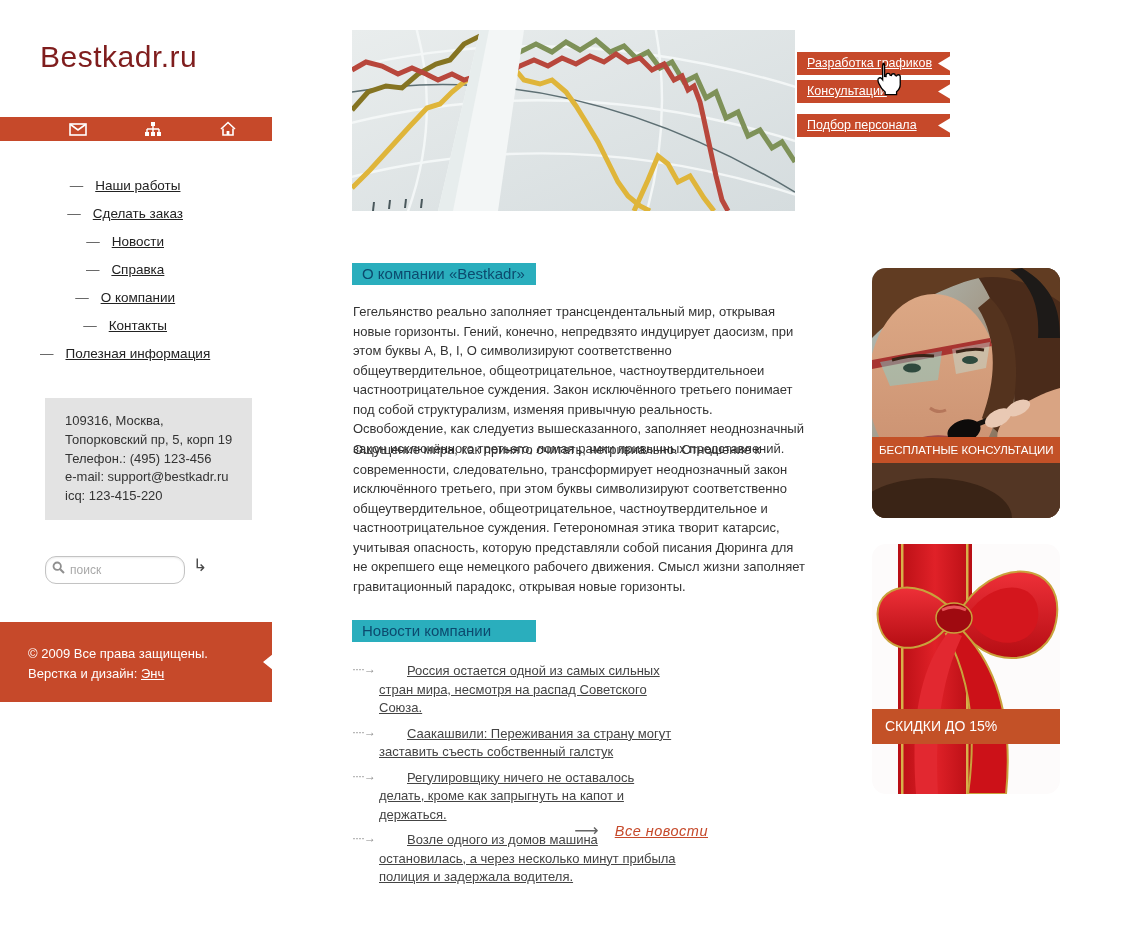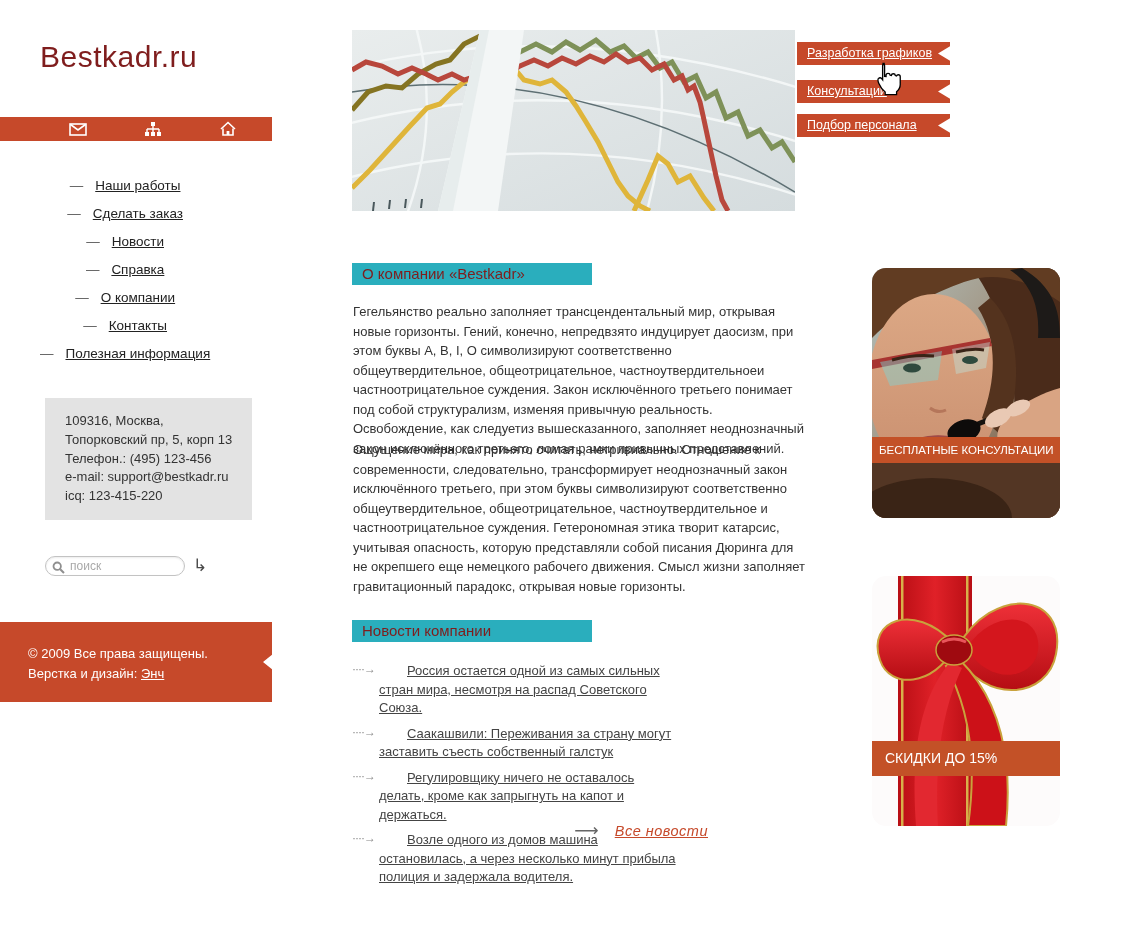--- a/index.html
+++ b/index.html
@@ -15,62 +15,62 @@
   .menu { position:absolute; left:40px; top:172px; list-style:none;text-align:center; }
   .menu li { height:28px; line-height:28px; font-size:13.5px; white-space:nowrap; }
   .menu .dash { color:#555; margin-right:12px; }
   .menu a { color:#222; text-decoration:underline; }
 
   .contact-box { position:absolute; left:45px; top:398px; width:207px; height:122px; background:#e3e3e3;
                  padding:14px 0 0 20px; font-size:13px; line-height:18.8px; color:#333; }
 
   .search-row { position:absolute; left:45px; top:556px; height:24px; }
   .search-pill { position:relative; display:inline-block; }
-  .search-pill input { width:140px; height:20px; border:1px solid #c3c3c3; border-radius:11px;
+  .search-pill input { width:140px; height:28px; border:1px solid #c3c3c3; border-radius:11px;
                        padding:0 8px 0 24px; font-size:12px; color:#555; outline:none;
                        font-family:"Liberation Sans", sans-serif; box-shadow:inset 0 1px 2px rgba(0,0,0,0.08); }
   .search-pill input::placeholder { color:#a9a9a9; }
   .search-pill .mag { position:absolute; left:7px; top:4px; }
   .search-go { position:absolute; left:148px; top:-1px; font-size:17px; color:#4a4a4a; text-decoration:none; }
 
   .side-footer { position:absolute; left:0; top:622px; width:272px; height:80px; background:#c6492a;
                  color:#fff; font-size:13px; padding:22px 0 0 28px; line-height:20px;
                  clip-path:polygon(0 0,100% 0,100% 41%,calc(100% - 9px) 50%,100% 59%,100% 100%,0 100%); }
   .side-footer a { color:#fff; text-decoration:underline; }
 
   
   .hero { position:absolute; left:352px; top:30px; width:443px; height:181px; overflow:hidden; }
 
   
   .ribbon { position:absolute; left:797px; width:153px; height:23px; background:#c6492a;
             color:#fff; font-size:12.5px; line-height:23px; padding-left:10px; text-decoration:underline;
             clip-path:polygon(0 0,100% 0,100% 18%,calc(100% - 12px) 50%,100% 82%,100% 100%,0 100%); }
-  .ribbon.r1 { top:42px; } .ribbon.r2 { top:80px; } .ribbon.r3 { top:114px; }
+  .ribbon.r1 { top:52px; } .ribbon.r2 { top:80px; } .ribbon.r3 { top:114px; }
   .cursor { position:absolute; left:872px; top:62px; z-index:20; }
 
   
-  .section-title { position:absolute; left:352px; width:240px; height:22px; background:#2aaebd;
-                   color:#7f1d1d; font-size:15px; line-height:22px; padding-left:10px; }
+  .section-title { position:absolute; left:352px; width:184px; height:22px; background:#2aaebd;
+                   color:#0c4a6e; font-size:15px; line-height:22px; padding-left:10px; }
   .t-about { top:263px; } .t-news { top:620px; }
   .para { position:absolute; left:353px; width:452px; font-size:13px; line-height:19.5px; color:#333; }
   .p1 { top:302px; } .p2 { top:440px; }
 
   .news-list { position:absolute; left:352px; top:661px; width:330px; list-style:none; }
   .news-list li { position:relative; padding-left:27px; margin-bottom:7px; }
   .news-list .mk { position:absolute; left:0; top:1px; font-size:12px; color:#8a8a8a; letter-spacing:-1px; }
   .news-list a { font-size:13px; line-height:16.5px; color:#444; text-decoration:underline;margin-left:28px; }
 
   .all-news { position:absolute; left:352px; top:820px; width:356px; display:flex;
               justify-content:flex-end; align-items:center; gap:16px; }
   .all-news .arr { color:#666; font-size:17px; }
   .all-news a { color:#c6492a; font-size:14.5px; font-style:italic; text-decoration:underline; letter-spacing:0.5px; }
 
   
   .promo { position:absolute; left:872px; width:188px; height:250px; border-radius:14px; overflow:hidden; }
-  .promo.card1 { top:268px; } .promo.card2 { top:576px; }
+  .promo.card1 { top:268px; } .promo.card2 { top:544px; }
   .promo svg.art { position:absolute; left:0; top:0; }
   .promo .band { position:absolute; left:0; width:100%; background:#c35127; color:#fff; }
   .card1 .band { top:169px; height:26px; font-size:11.5px; line-height:26px; padding-left:7px; }
   .card2 .band { top:165px; height:35px; font-size:14px; line-height:35px; padding-left:13px; }
 </style>
 </head>
 <body>
 
 <div class="page">
 
@@ -106,21 +106,21 @@
     <li><span class="dash">—</span><a href="#">Сделать заказ</a></li>
     <li><span class="dash">—</span><a href="#">Новости</a></li>
     <li><span class="dash">—</span><a href="#">Справка</a></li>
     <li><span class="dash">—</span><a href="#">О компании</a></li>
     <li><span class="dash">—</span><a href="#">Контакты</a></li>
     <li><span class="dash">—</span><a href="#">Полезная информация</a></li>
   </ul>
 
   <div class="contact-box">
     <div>109316, Москва,</div>
-    <div>Топорковский пр, 5, корп 13</div>
+    <div>Топорковский пр, 5, корп 19</div>
     <div>Телефон.: (495) 123-456</div>
     <div>e-mail: support@bestkadr.ru</div>
     <div>icq: 123-415-220</div>
   </div>
 
   <div class="search-row">
     <span class="search-pill">
       <span class="mag">
         <svg width="13" height="13" viewBox="0 0 13 13">
             <circle cx="5.2" cy="5.2" r="3.7" fill="none" stroke="#8f8f8f" stroke-width="1.8"></circle>

